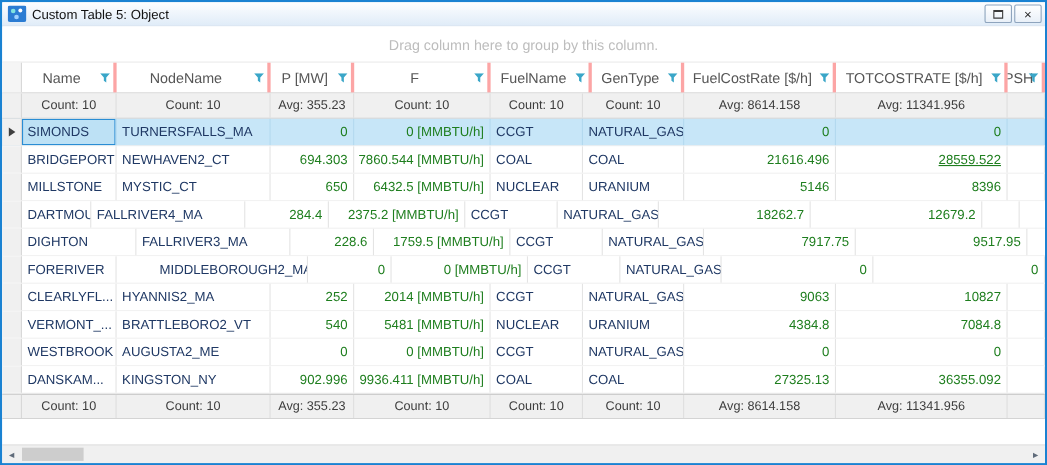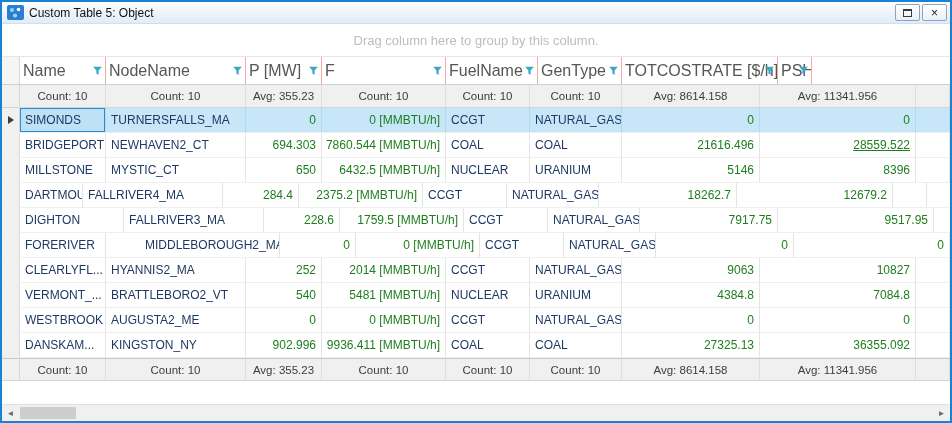--- a/index.html
+++ b/index.html
@@ -33,23 +33,23 @@
   .groupby {
     flex:0 0 33px; display:flex; align-items:center; justify-content:center;
     background:#fff; color:var(--hint-text,#bdbdbd); font-size:13px;
     border-bottom:1px solid #e6e6e6;
   }
 
   .header-row { display:flex; flex:0 0 28px; background:#fff; border-bottom:1px solid #cfcfcf; }
   .ind { flex:0 0 18px; background:var(--summary-bg,#f0f0f0); border-right:1px solid #d8d8d8; display:flex; align-items:center; justify-content:center; }
   .hind { background:#f5f5f5; }
   .hcell {
-    position:relative; display:flex; align-items:center; justify-content:flex-start;
-    border-right:1px solid #fca5a5; color:var(--header-text,#565656);
-    font-size:16px; padding:0 14px 0 3px; overflow:hidden; white-space:nowrap; flex:0 0 auto;
+    position:relative; display:flex; align-items:center; justify-content:center;
+    border-right:3px solid #fca5a5; color:var(--header-text,#565656);
+    font-size:13px; padding:0 14px 0 3px; overflow:hidden; white-space:nowrap; flex:0 0 auto;
   }
   .ficon { position:absolute; right:3px; top:50%; transform:translateY(-50%); display:flex; }
 
   .summary-row { display:flex; flex:0 0 23px; background:var(--summary-bg,#f0f0f0); border-bottom:1px solid #d4d4d4; }
   .summary-row.bottom { border-top:1px solid #c9c9c9; }
   .scell {
     display:flex; align-items:center; justify-content:center;
     font-size:11.5px; color:var(--summary-text,#3c3c3c);
     border-right:1px solid #dedede; overflow:hidden; white-space:nowrap; flex:0 0 auto;
   }
@@ -145,20 +145,28 @@
       <div class="hcell" style="width: 92px;">
         <span class="hlabel">FuelName</span>
         <span class="ficon">
           <svg width="9" height="9" viewBox="0 0 9 9">
             <path d="M0 0 H9 L5.6 4 V8.6 L3.4 6.9 V4 Z" fill="var(--filter-icon,#3aa6c8)"></path>
           </svg>
         </span>
       </div>
       <div class="hcell" style="width: 84px;">
         <span class="hlabel">GenType</span>
+        <span class="ficon">
+          <svg width="9" height="9" viewBox="0 0 9 9">
+            <path d="M0 0 H9 L5.6 4 V8.6 L3.4 6.9 V4 Z" fill="var(--filter-icon,#3aa6c8)"></path>
+          </svg>
+        </span>
+      </div>
+      <div class="hcell" style="width: 138px;">
+        <span class="hlabel">FuelCostRate [$/h]</span>
         <span class="ficon">
           <svg width="9" height="9" viewBox="0 0 9 9">
             <path d="M0 0 H9 L5.6 4 V8.6 L3.4 6.9 V4 Z" fill="var(--filter-icon,#3aa6c8)"></path>
           </svg>
         </span>
       </div>
       <div class="hcell" style="width: 156px;">
         <span class="hlabel">TOTCOSTRATE [$/h]</span>
         <span class="ficon">
           <svg width="9" height="9" viewBox="0 0 9 9">

